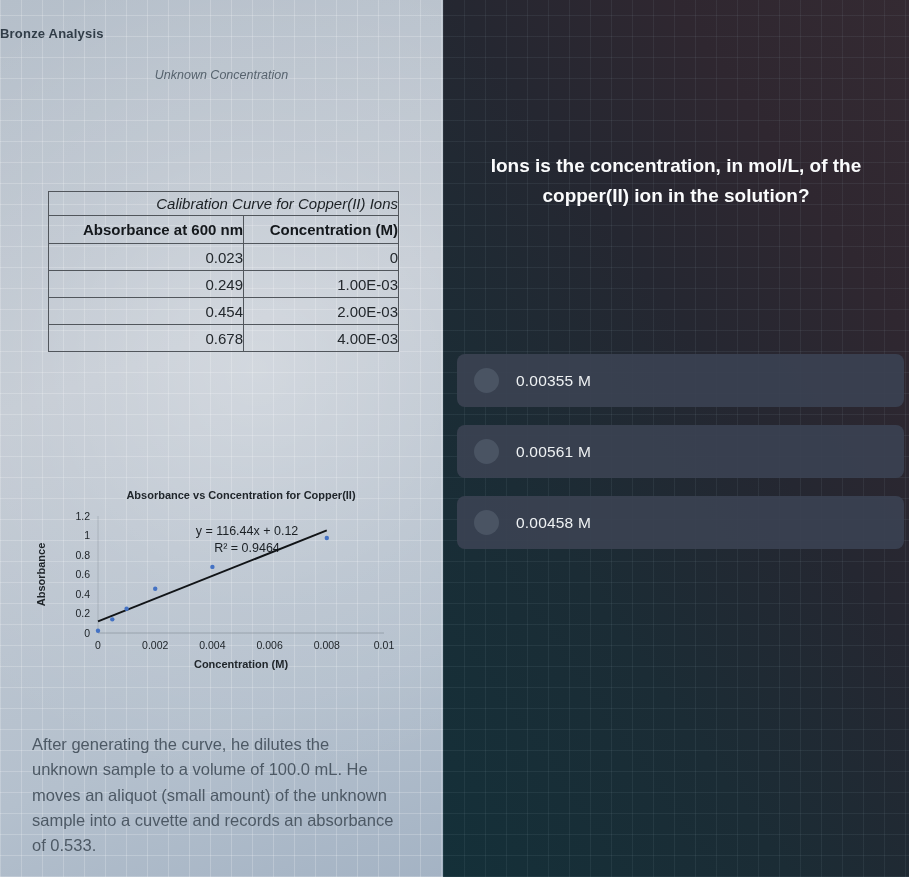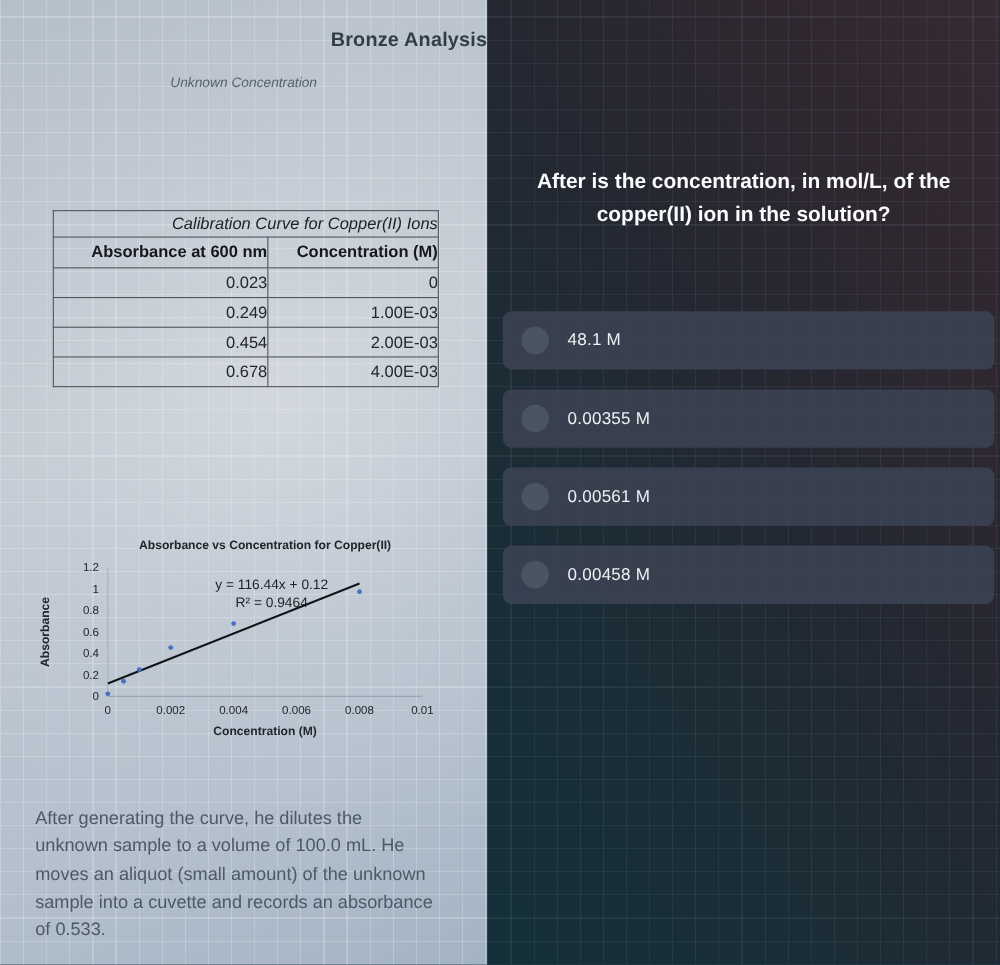--- a/index.html
+++ b/index.html
@@ -15,22 +15,22 @@
       radial-gradient(ellipse 420px 420px at 58% 42%, rgba(255,255,255,0.28) 0%, rgba(255,255,255,0.08) 55%, rgba(255,255,255,0) 100%),
       linear-gradient(160deg,#b5bfca 0%, #c3cad3 40%, #b4c0cd 78%, #a4b3c4 100%);
   }
   .left-panel .grid-overlay{
     position:absolute;inset:0;pointer-events:none;
     background:
       repeating-linear-gradient(0deg, rgba(255,255,255,0.20) 0 1px, transparent 1px 21px),
       repeating-linear-gradient(90deg, rgba(255,255,255,0.20) 0 1px, transparent 1px 21px);
   }
   .stimulus-title{
-    position:absolute;top:26px;left:0;width:443px;text-align:right;
-    font-size:18px;font-weight:bold;color:#313d48;letter-spacing:0.2px;
+    position:absolute;top:26px;left:0;width:443px;text-align:left;
+    font-size:13px;font-weight:bold;color:#313d48;letter-spacing:0.2px;
   }
   .stimulus-subtitle{
     position:absolute;top:68px;left:0;width:443px;text-align:center;
     font-size:12.5px;font-style:italic;color:#57636e;
   }
   .stimulus-paragraph{
     position:absolute;left:32px;width:400px;
     font-size:16.5px;line-height:25.3px;color:#4d5965;
     white-space:pre-line;
   }
@@ -166,27 +166,23 @@
   <div class="stimulus-paragraph para-bottom">After generating the curve, he dilutes the
 unknown sample to a volume of 100.0 mL. He
 moves an aliquot (small amount) of the unknown
 sample into a cuvette and records an absorbance
 of 0.533.</div>
 </div>
 
 <div class="right-panel">
   <div class="grid-overlay"></div>
 
-  <div class="question-text">After is the concentration, in mol/L, of the
+  <div class="question-text">Ions is the concentration, in mol/L, of the
 copper(II) ion in the solution?</div>
 
-  <div class="option-card opt-0">
-    <div class="radio"></div>
-    <div class="option-label">48.1 M</div>
-  </div>
   <div class="option-card opt-1">
     <div class="radio"></div>
     <div class="option-label">0.00355 M</div>
   </div>
   <div class="option-card opt-2">
     <div class="radio"></div>
     <div class="option-label">0.00561 M</div>
   </div>
   <div class="option-card opt-3">
     <div class="radio"></div>

